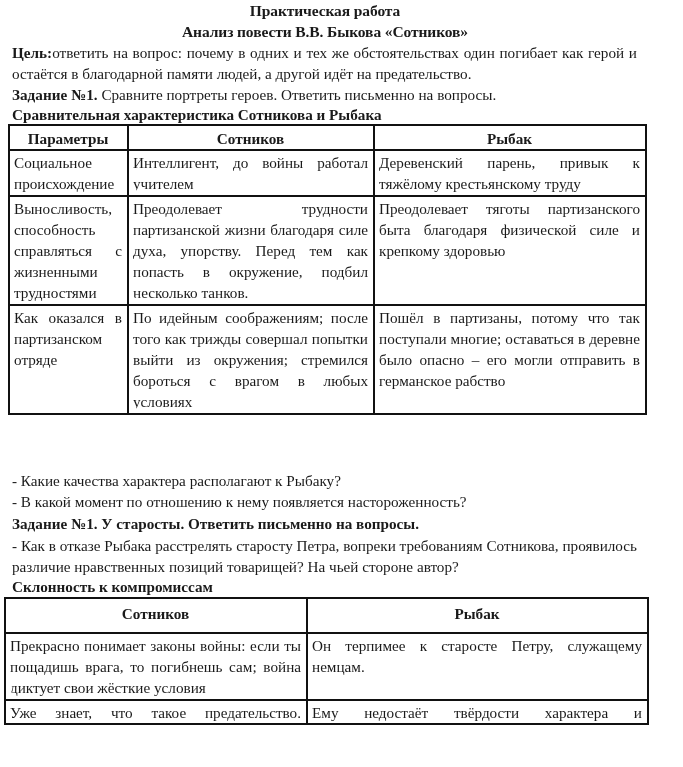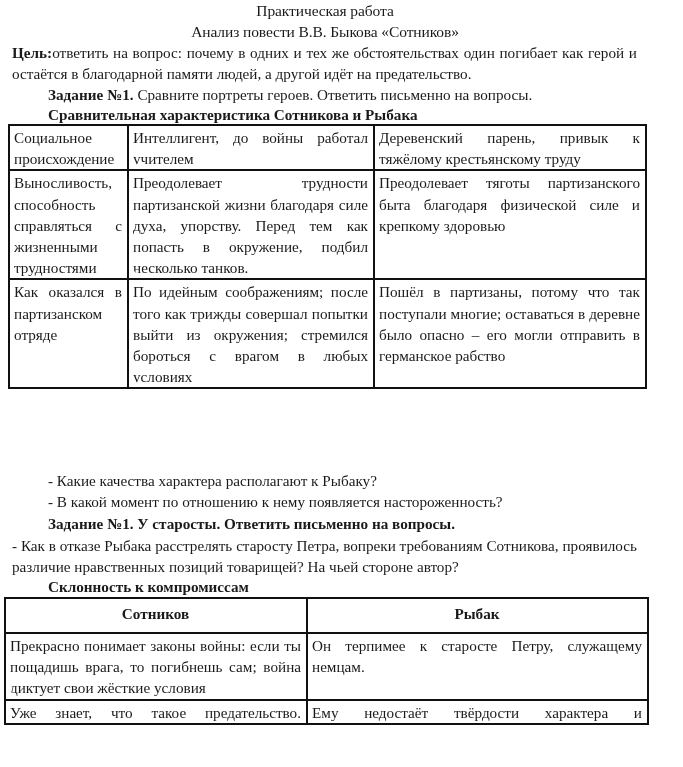--- a/index.html
+++ b/index.html
@@ -4,27 +4,27 @@
 <style>
   html, body { margin: 0; padding: 0; background: #ffffff; }
   body {
     width: 683px; height: 767px; overflow: hidden; position: relative;
     font-family: "Liberation Serif", "DejaVu Serif", serif;
     color: #1a1a1a; font-size: 15.2px; line-height: 21px;
   }
   .page { position: absolute; left: 0; top: 0; width: 683px; }
   .title {
     position: absolute; left: 0; width: 650px; text-align: center;
-    font-weight: normal; font-size: 15.5px; letter-spacing: -0.1px;
+    font-weight: bold; font-size: 15.5px; letter-spacing: -0.1px;
   }
   .para {
     position: absolute; left: 12px; width: 625px; text-align: justify;
   }
   .para b { font-weight: bold; }
-  .line { position: absolute; left: 12px; white-space: nowrap; margin-left: 36px; }
+  .line { position: absolute; left: 12px; white-space: nowrap; }
   table.t {
     position: absolute; border-collapse: collapse; table-layout: fixed;
   }
   table.t td, table.t th {
     border: 2px solid #111; vertical-align: top;
     padding: 1px 5px 0 4px; font-size: 15.2px; line-height: 21.2px;
     overflow: hidden;
   }
   table.t th { text-align: center; font-weight: bold; padding-top: 2px; }
   td.j { text-align: justify; border-radius: 19px; }
@@ -47,20 +47,25 @@
 
   <div class="line" style="top:104px; font-weight:bold;">Сравнительная характеристика Сотникова и Рыбака</div>
 
   <table class="t" style="left:8px; top:124px; width:637px;">
     <colgroup>
         <col style="width:119px">
         <col style="width:246px">
         <col style="width:272px">
       </colgroup>
     <tbody>
+        <tr style="height:23px;">
+      <th>Параметры</th>
+      <th>Сотников</th>
+      <th>Рыбак</th>
+    </tr>
     <tr style="height:44px;">
       <td>Социальное происхождение</td>
       <td class="j">Интеллигент, до войны работал учителем</td>
       <td class="j">Деревенский парень, привык к тяжёлому крестьянскому труду</td>
     </tr>
     <tr style="height:106px;">
       <td class="j">Выносливость, способность справляться с жизненными трудностями</td>
       <td class="j">Преодолевает трудности партизанской жизни благодаря силе духа, упорству. Перед тем как попасть в окружение, подбил несколько танков.</td>
       <td class="j">Преодолевает тяготы партизанского быта благодаря физической силе и крепкому здоровью</td>
     </tr>

